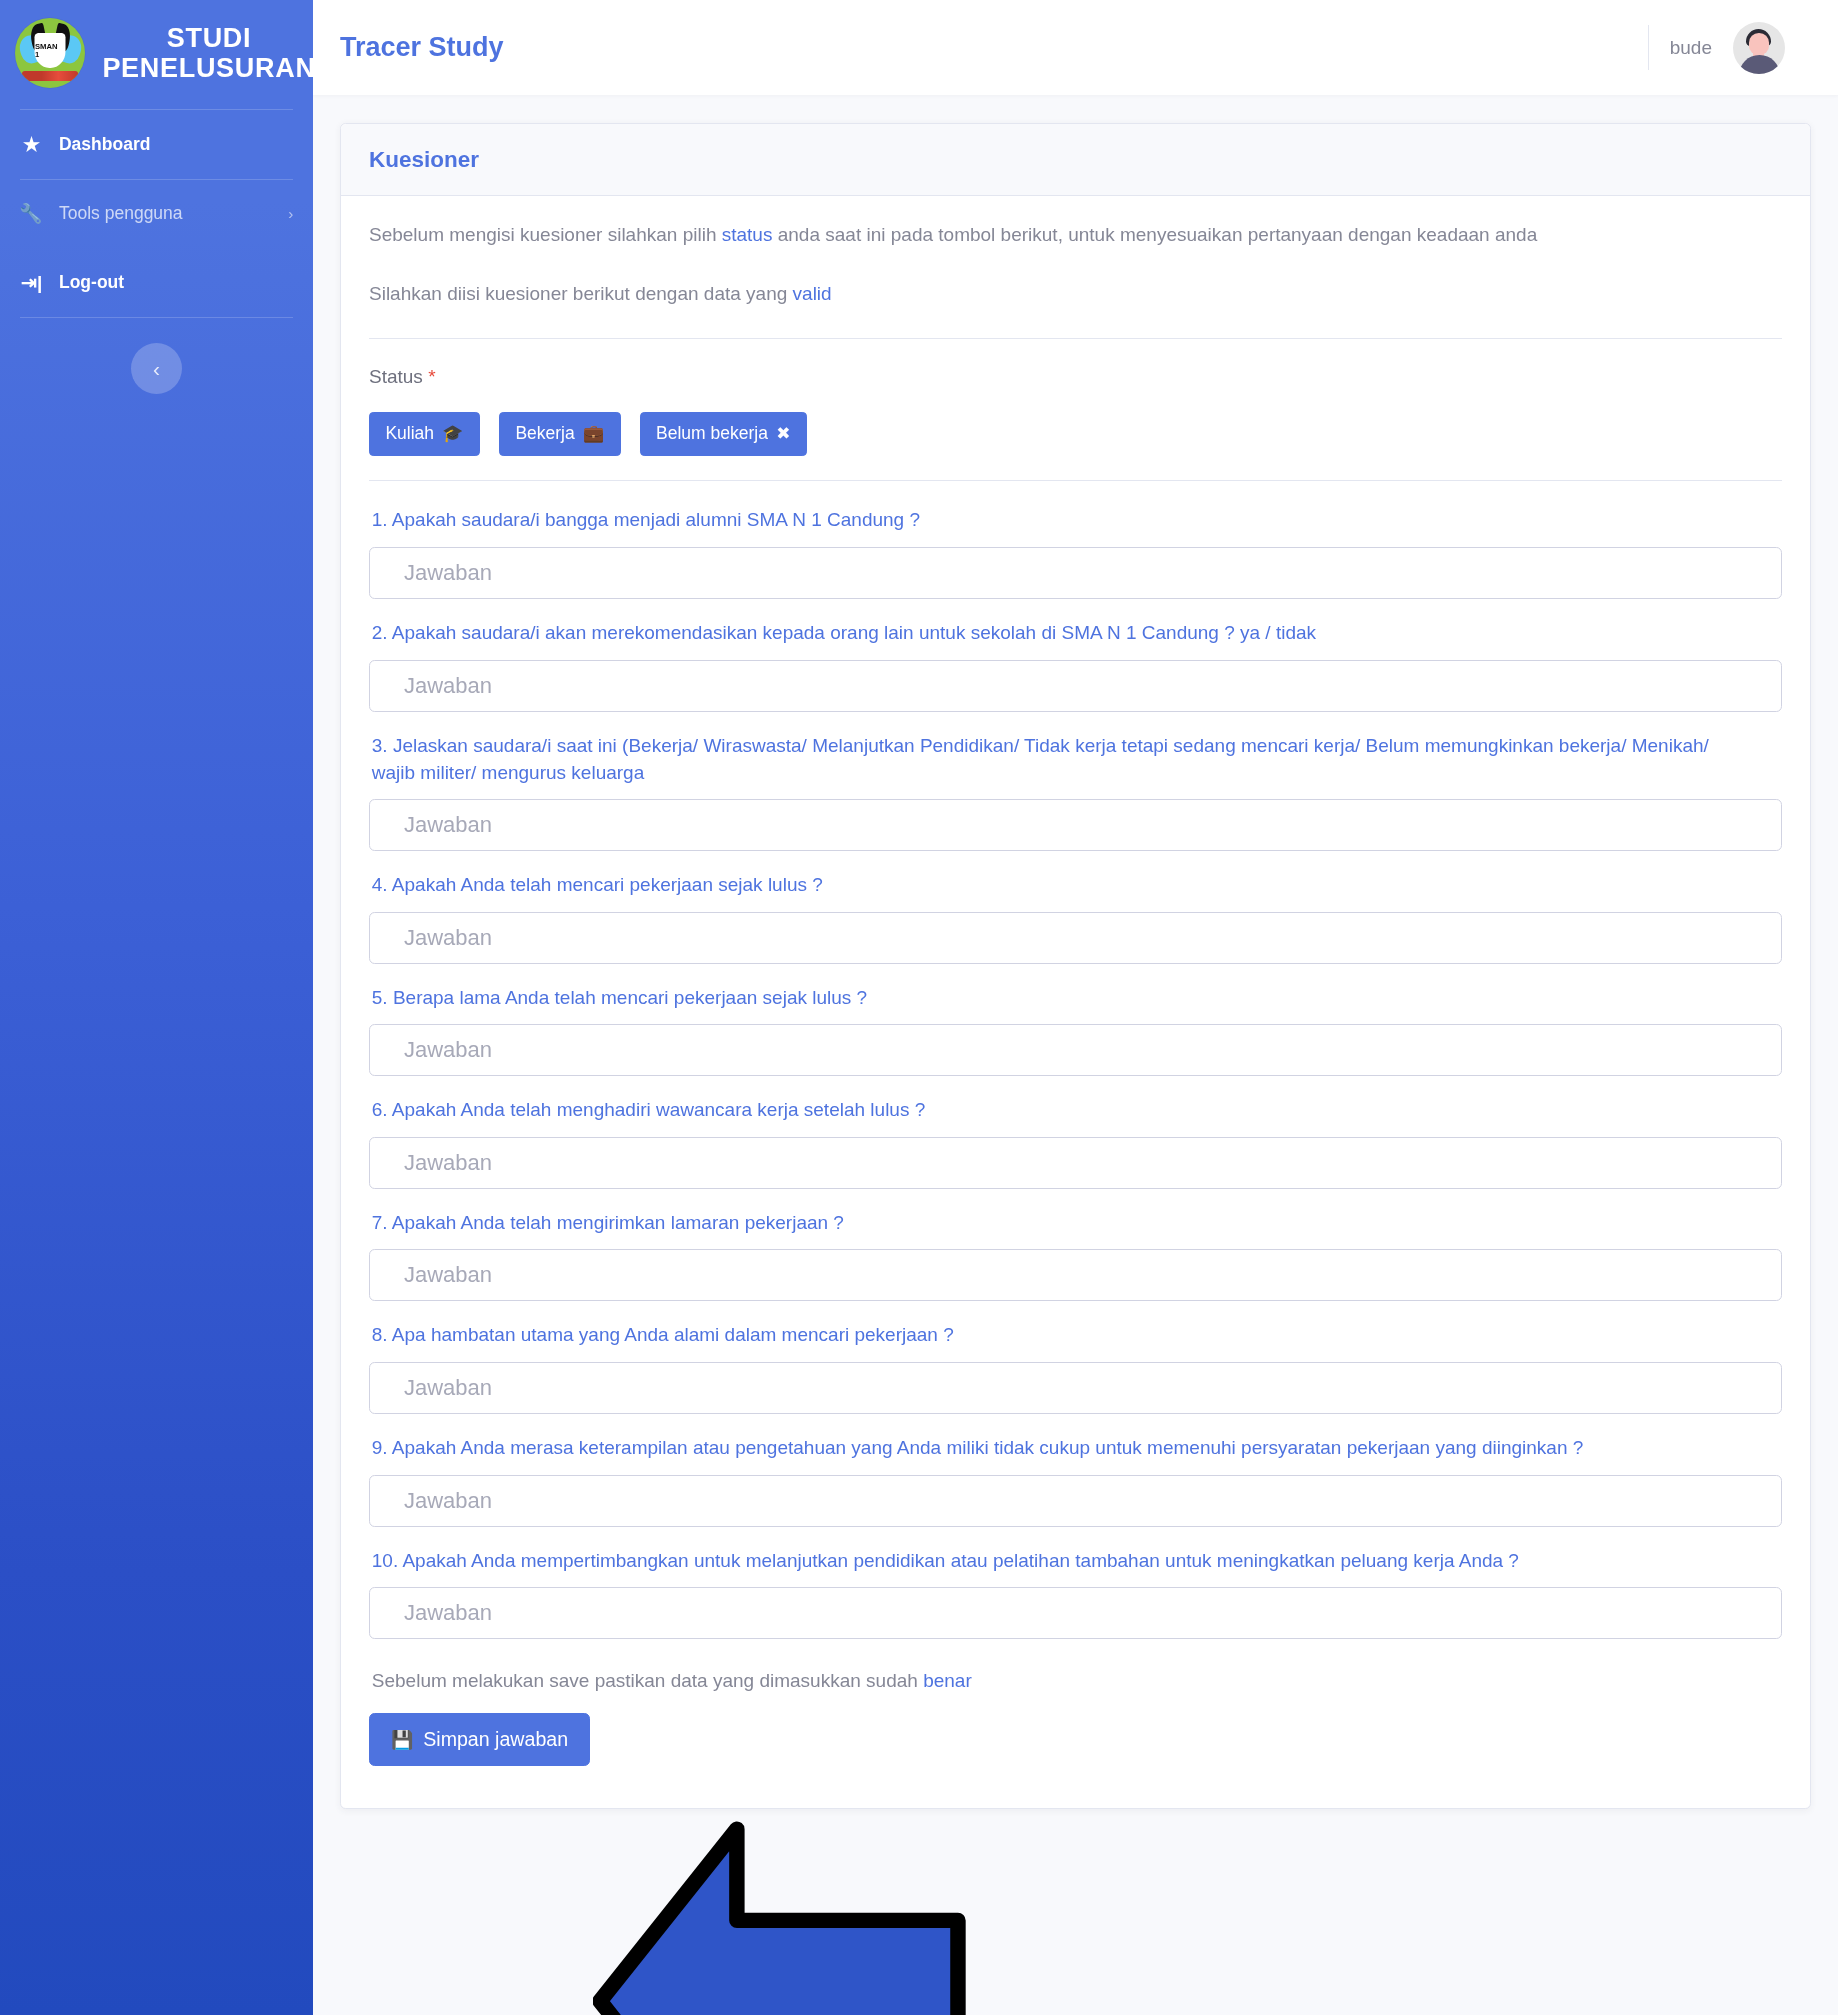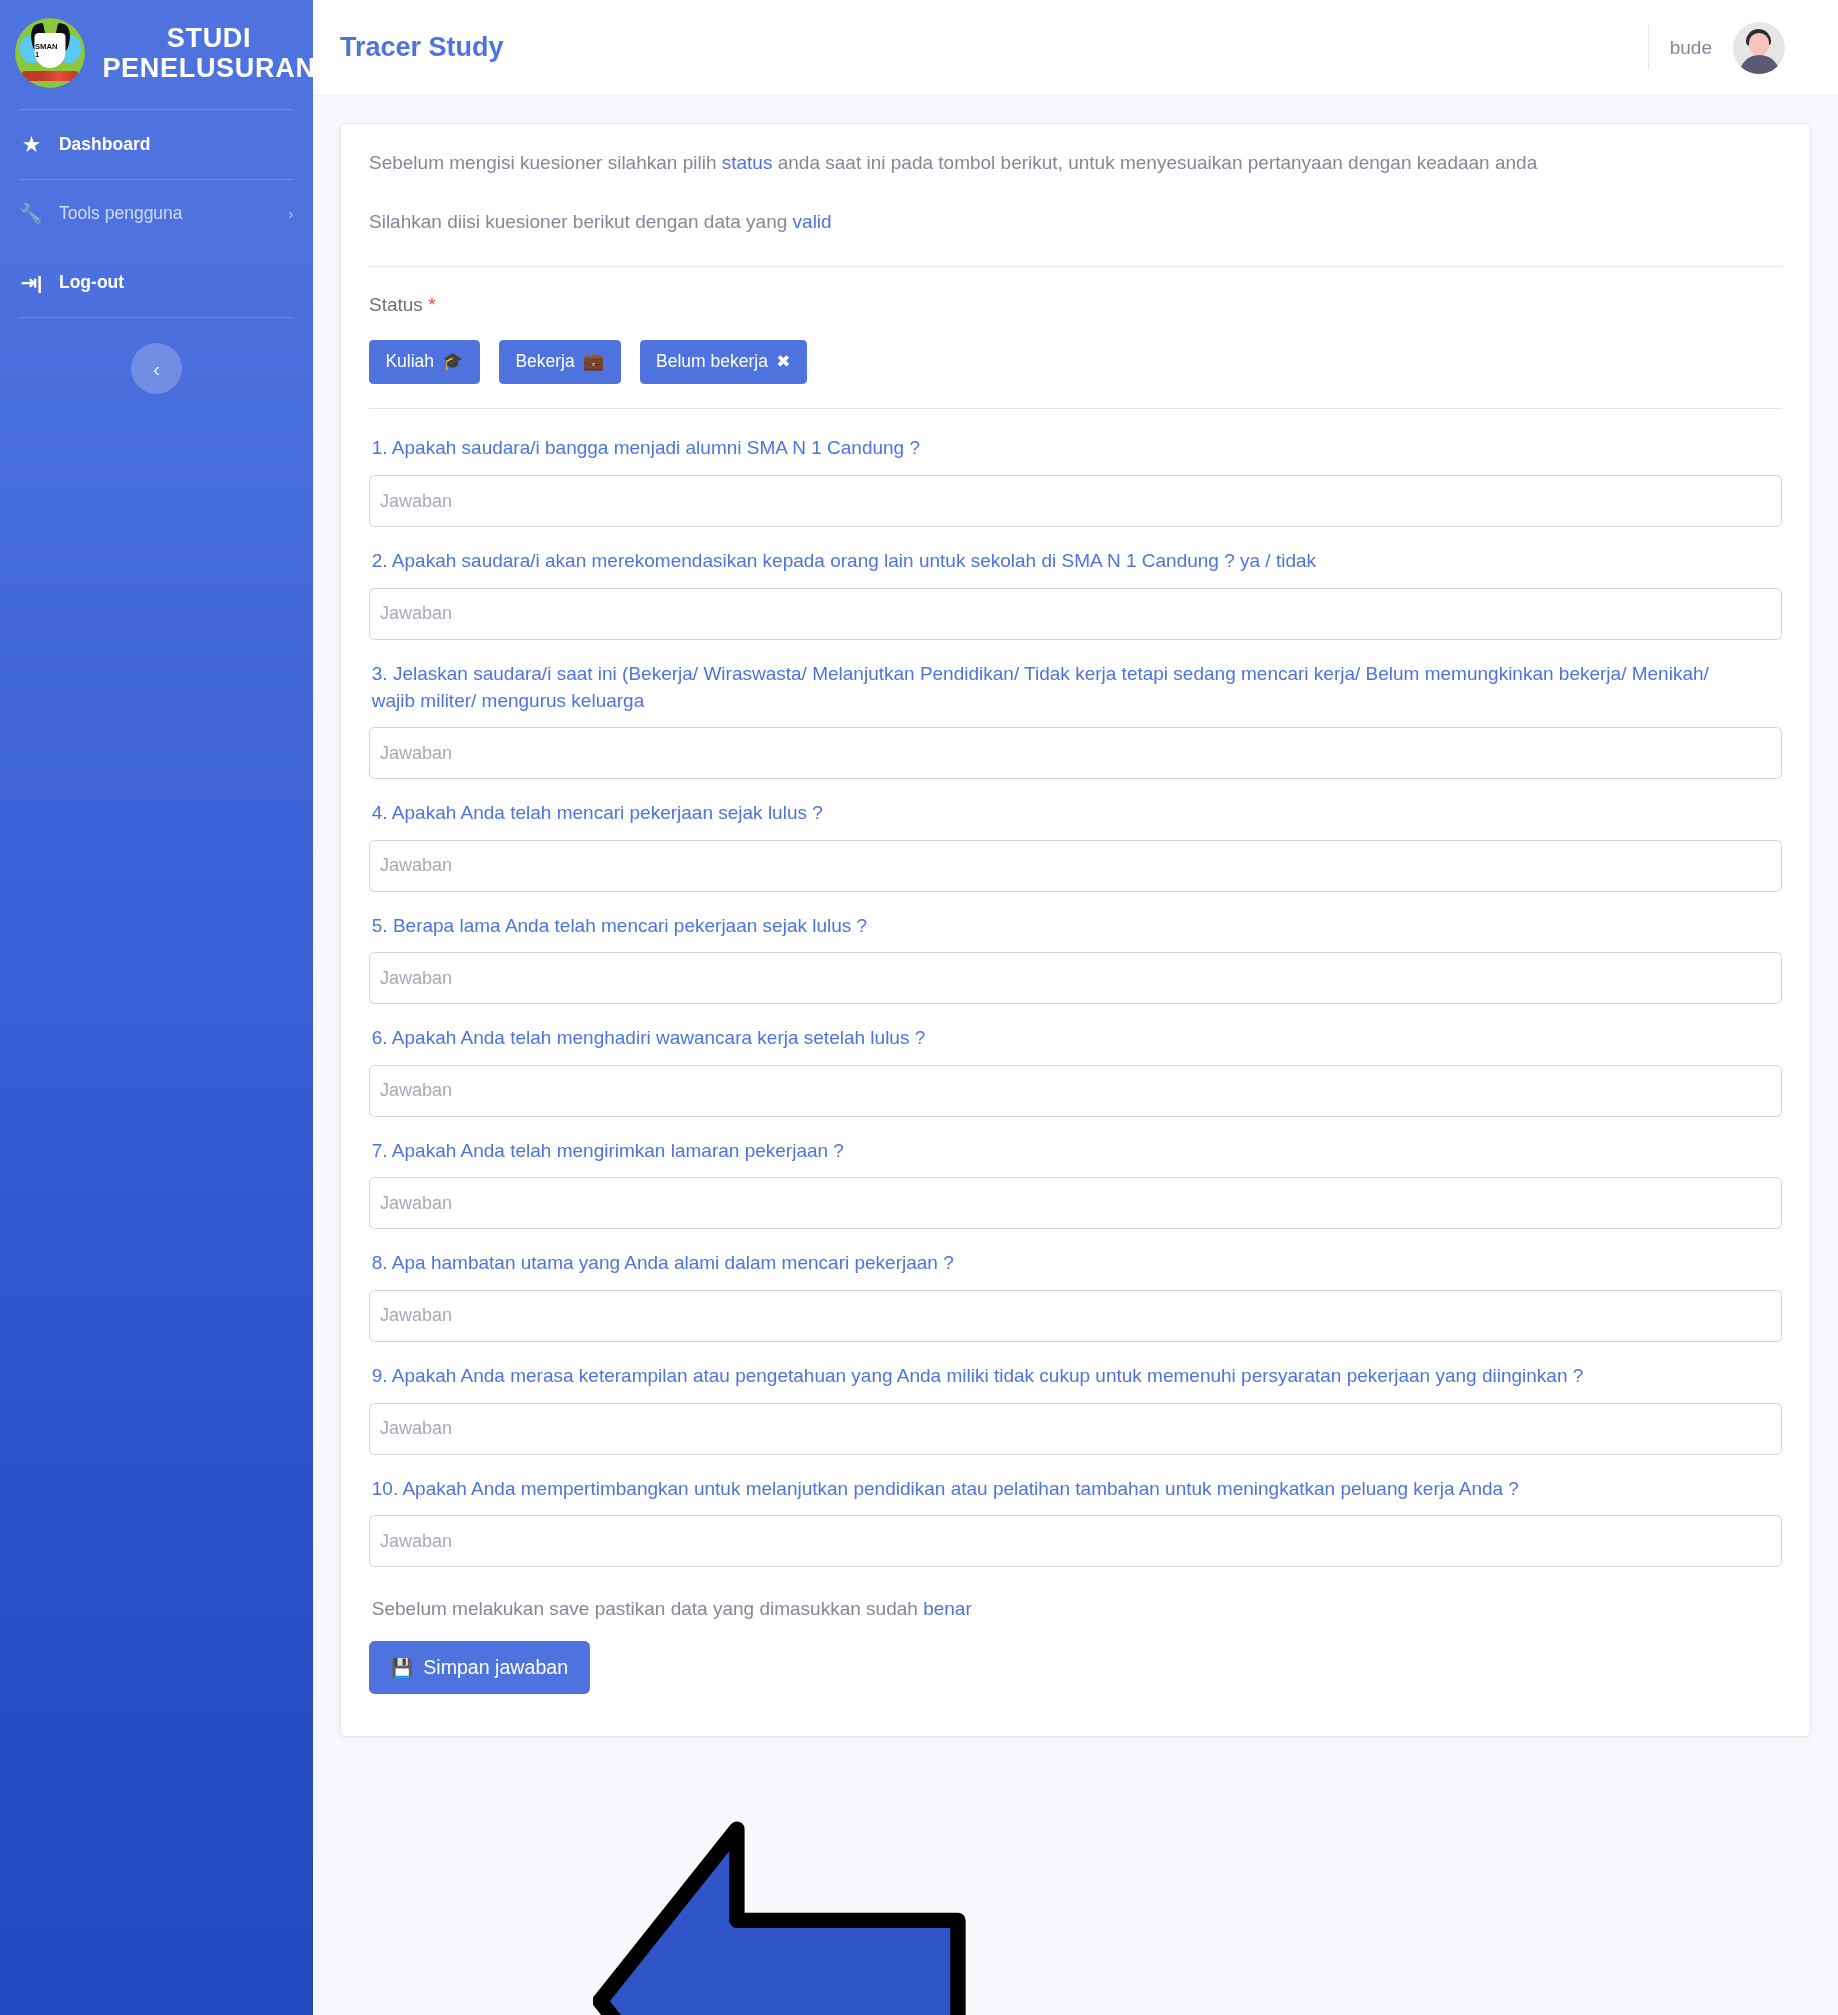--- a/index.html
+++ b/index.html
@@ -132,21 +132,21 @@
   }
   .status-btn .g { font-size: 17px; }
 
   .q-block { margin-bottom: 8.4px; }
   .q-label {
     font-size: 19px; color: #4e73df; line-height: 1.42;
     margin: 21px 0 12.6px 2.8px; max-width: 1368px;
   }
   .ans-input {
     width: 100%; height: 52px; border: 0.7px solid #d1d3e2; border-radius: 5.6px;
-    padding: 0 10px; font-size: 18px; color: #6e707e;
+    padding: 0 34px; font-size: 22px; color: #6e707e;
     background: #fff; font-family: "Liberation Sans", sans-serif;
   }
   .ans-input::placeholder { color: #a7a9b8; }
 
   .note { font-size: 19px; color: #858796; margin: 31px 0 21px 2.8px; }
   .note .hl { color: #4e73df; }
 
   .save-btn {
     background: #4e73df; border: 0.7px solid #4e73df; color: #fff;
     border-radius: 5.6px; padding: 14px 21px; font-size: 19.6px;
@@ -227,20 +227,23 @@
             <span class="neck"></span>
             <span class="face"></span>
             <span class="body"></span>
         </span>
       </div>
     </header>
 
     <div class="content">
       <section class="card">
 
+        <div class="card-header">
+          <h6>Kuesioner</h6>
+        </div>
 
         <div class="card-body">
 
           <p class="lead">
             <span>Sebelum mengisi kuesioner silahkan pilih </span><span class="hl">status</span><span> anda saat ini pada tombol berikut, untuk menyesuaikan pertanyaan dengan keadaan anda</span>
           </p>
 
           <p class="lead">
             <span>Silahkan diisi kuesioner berikut dengan data yang </span><span class="hl">valid</span>
           </p>

